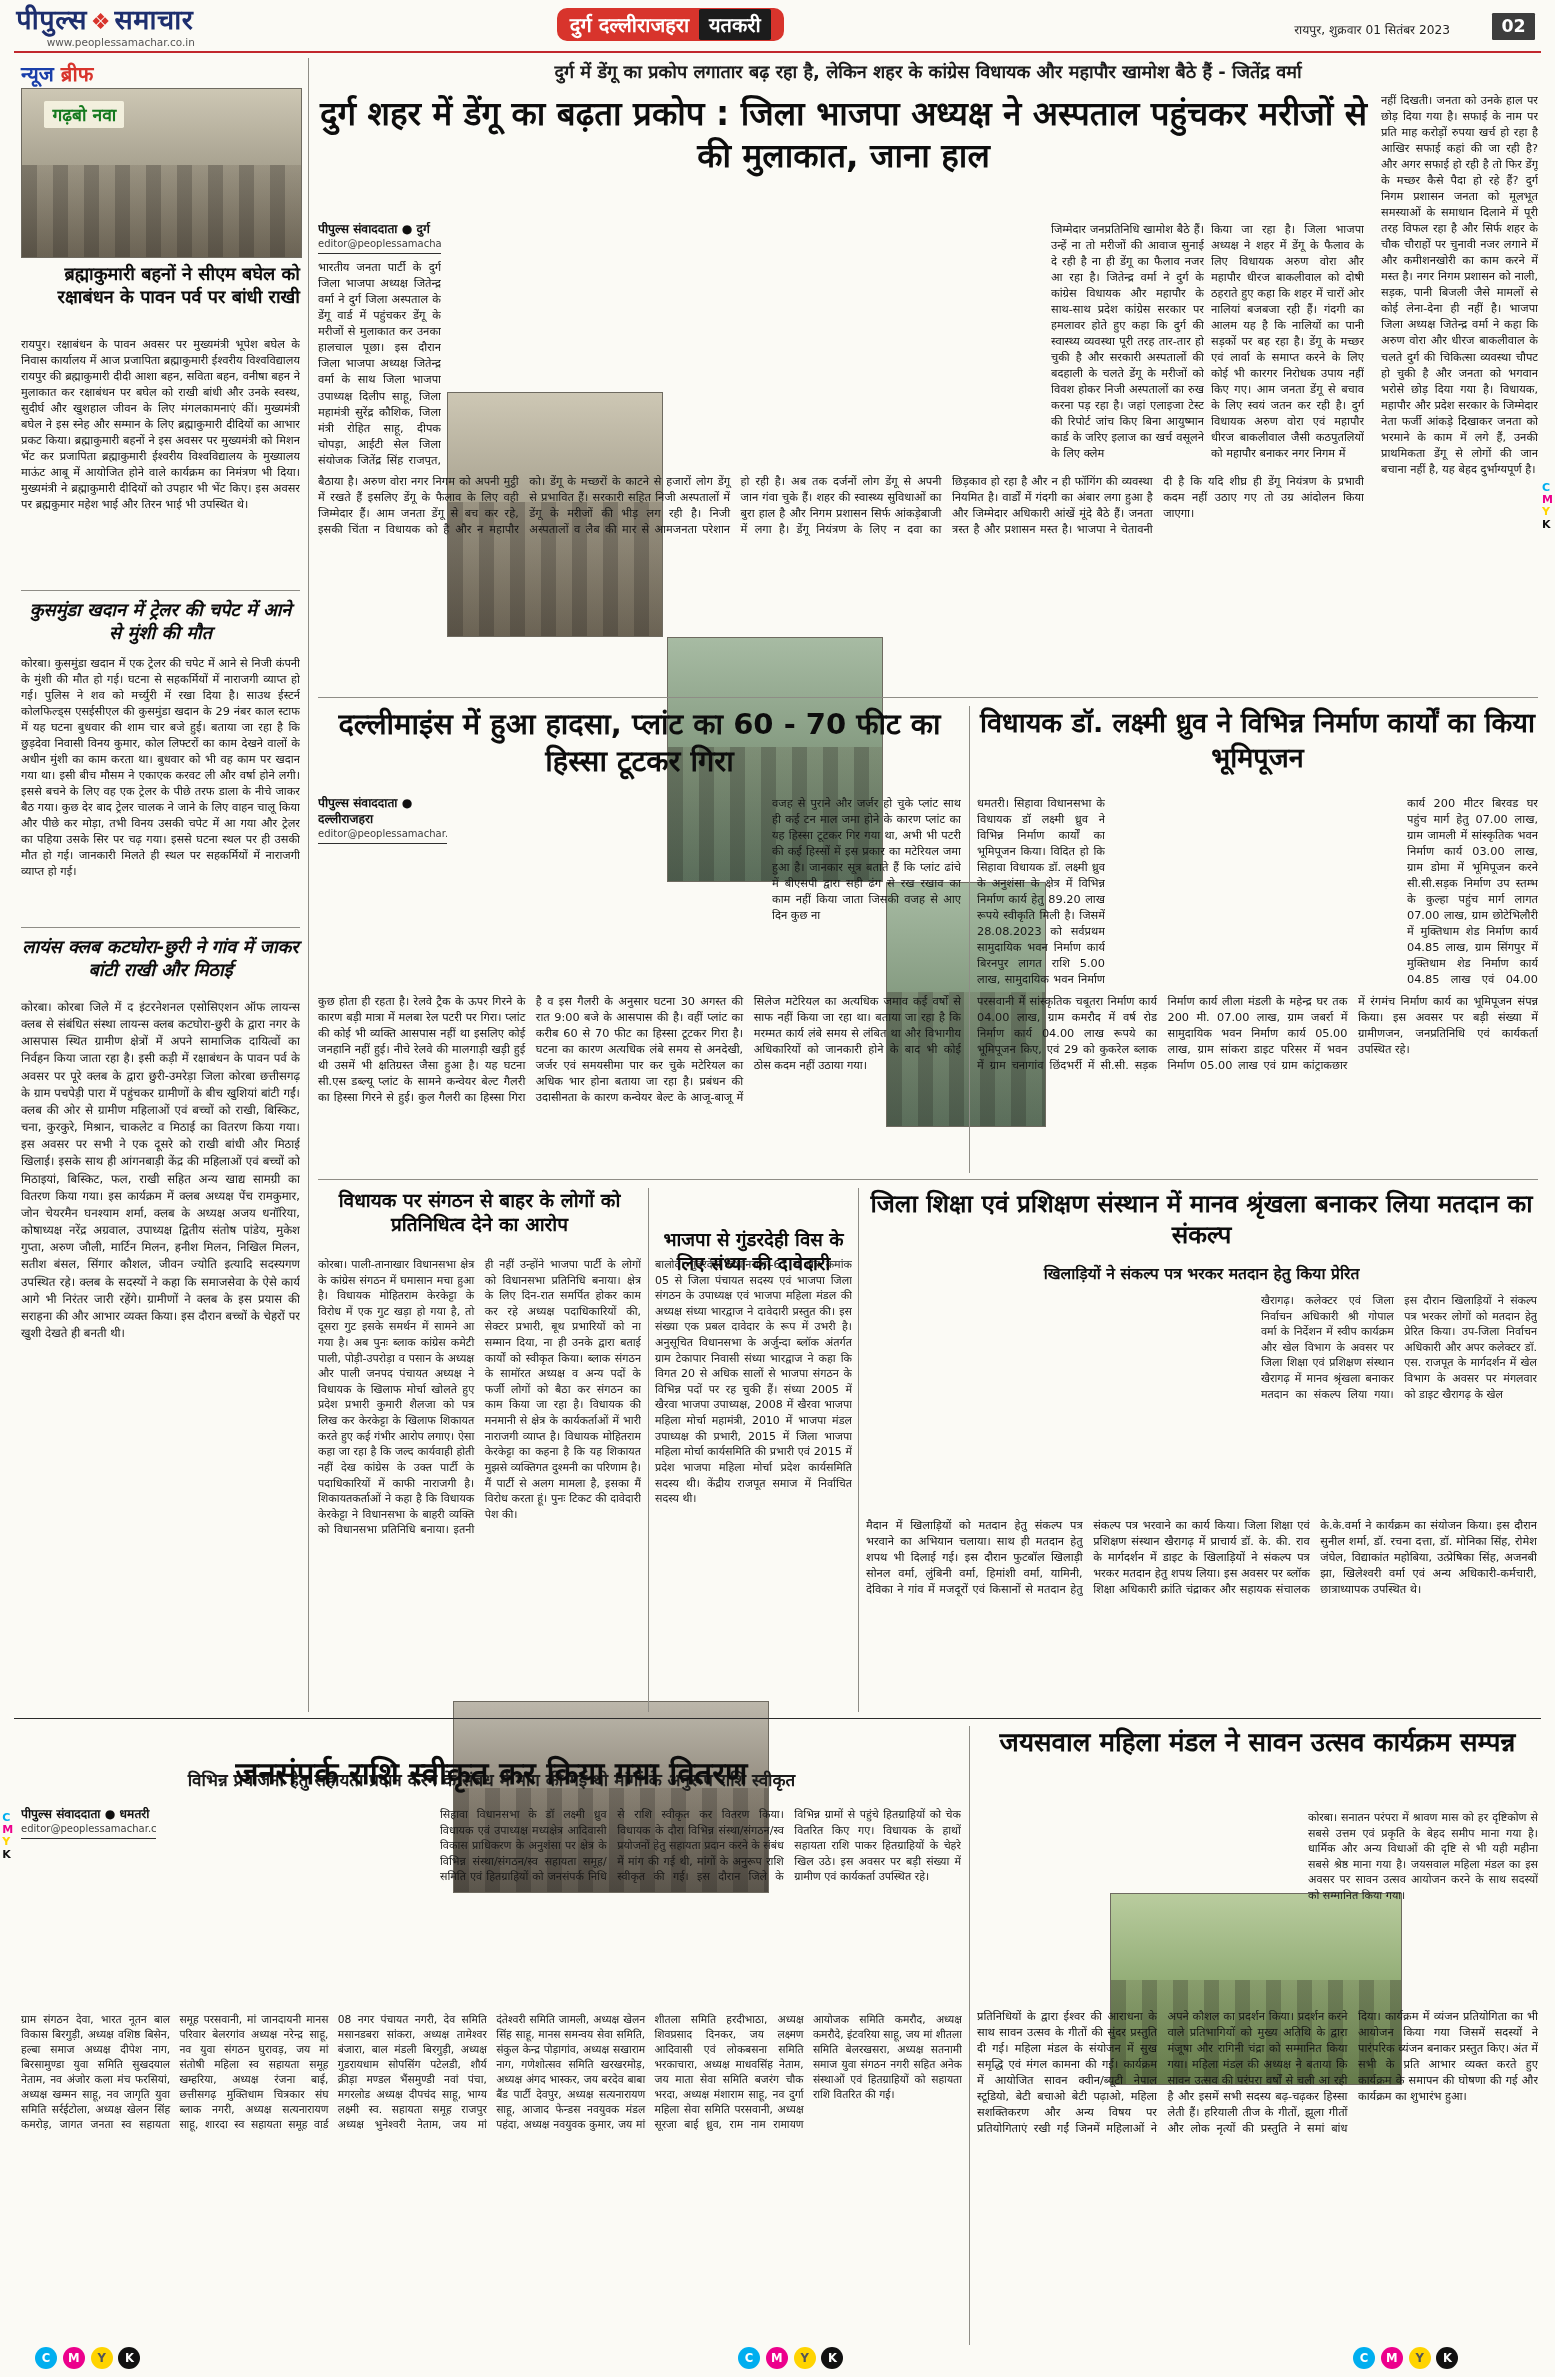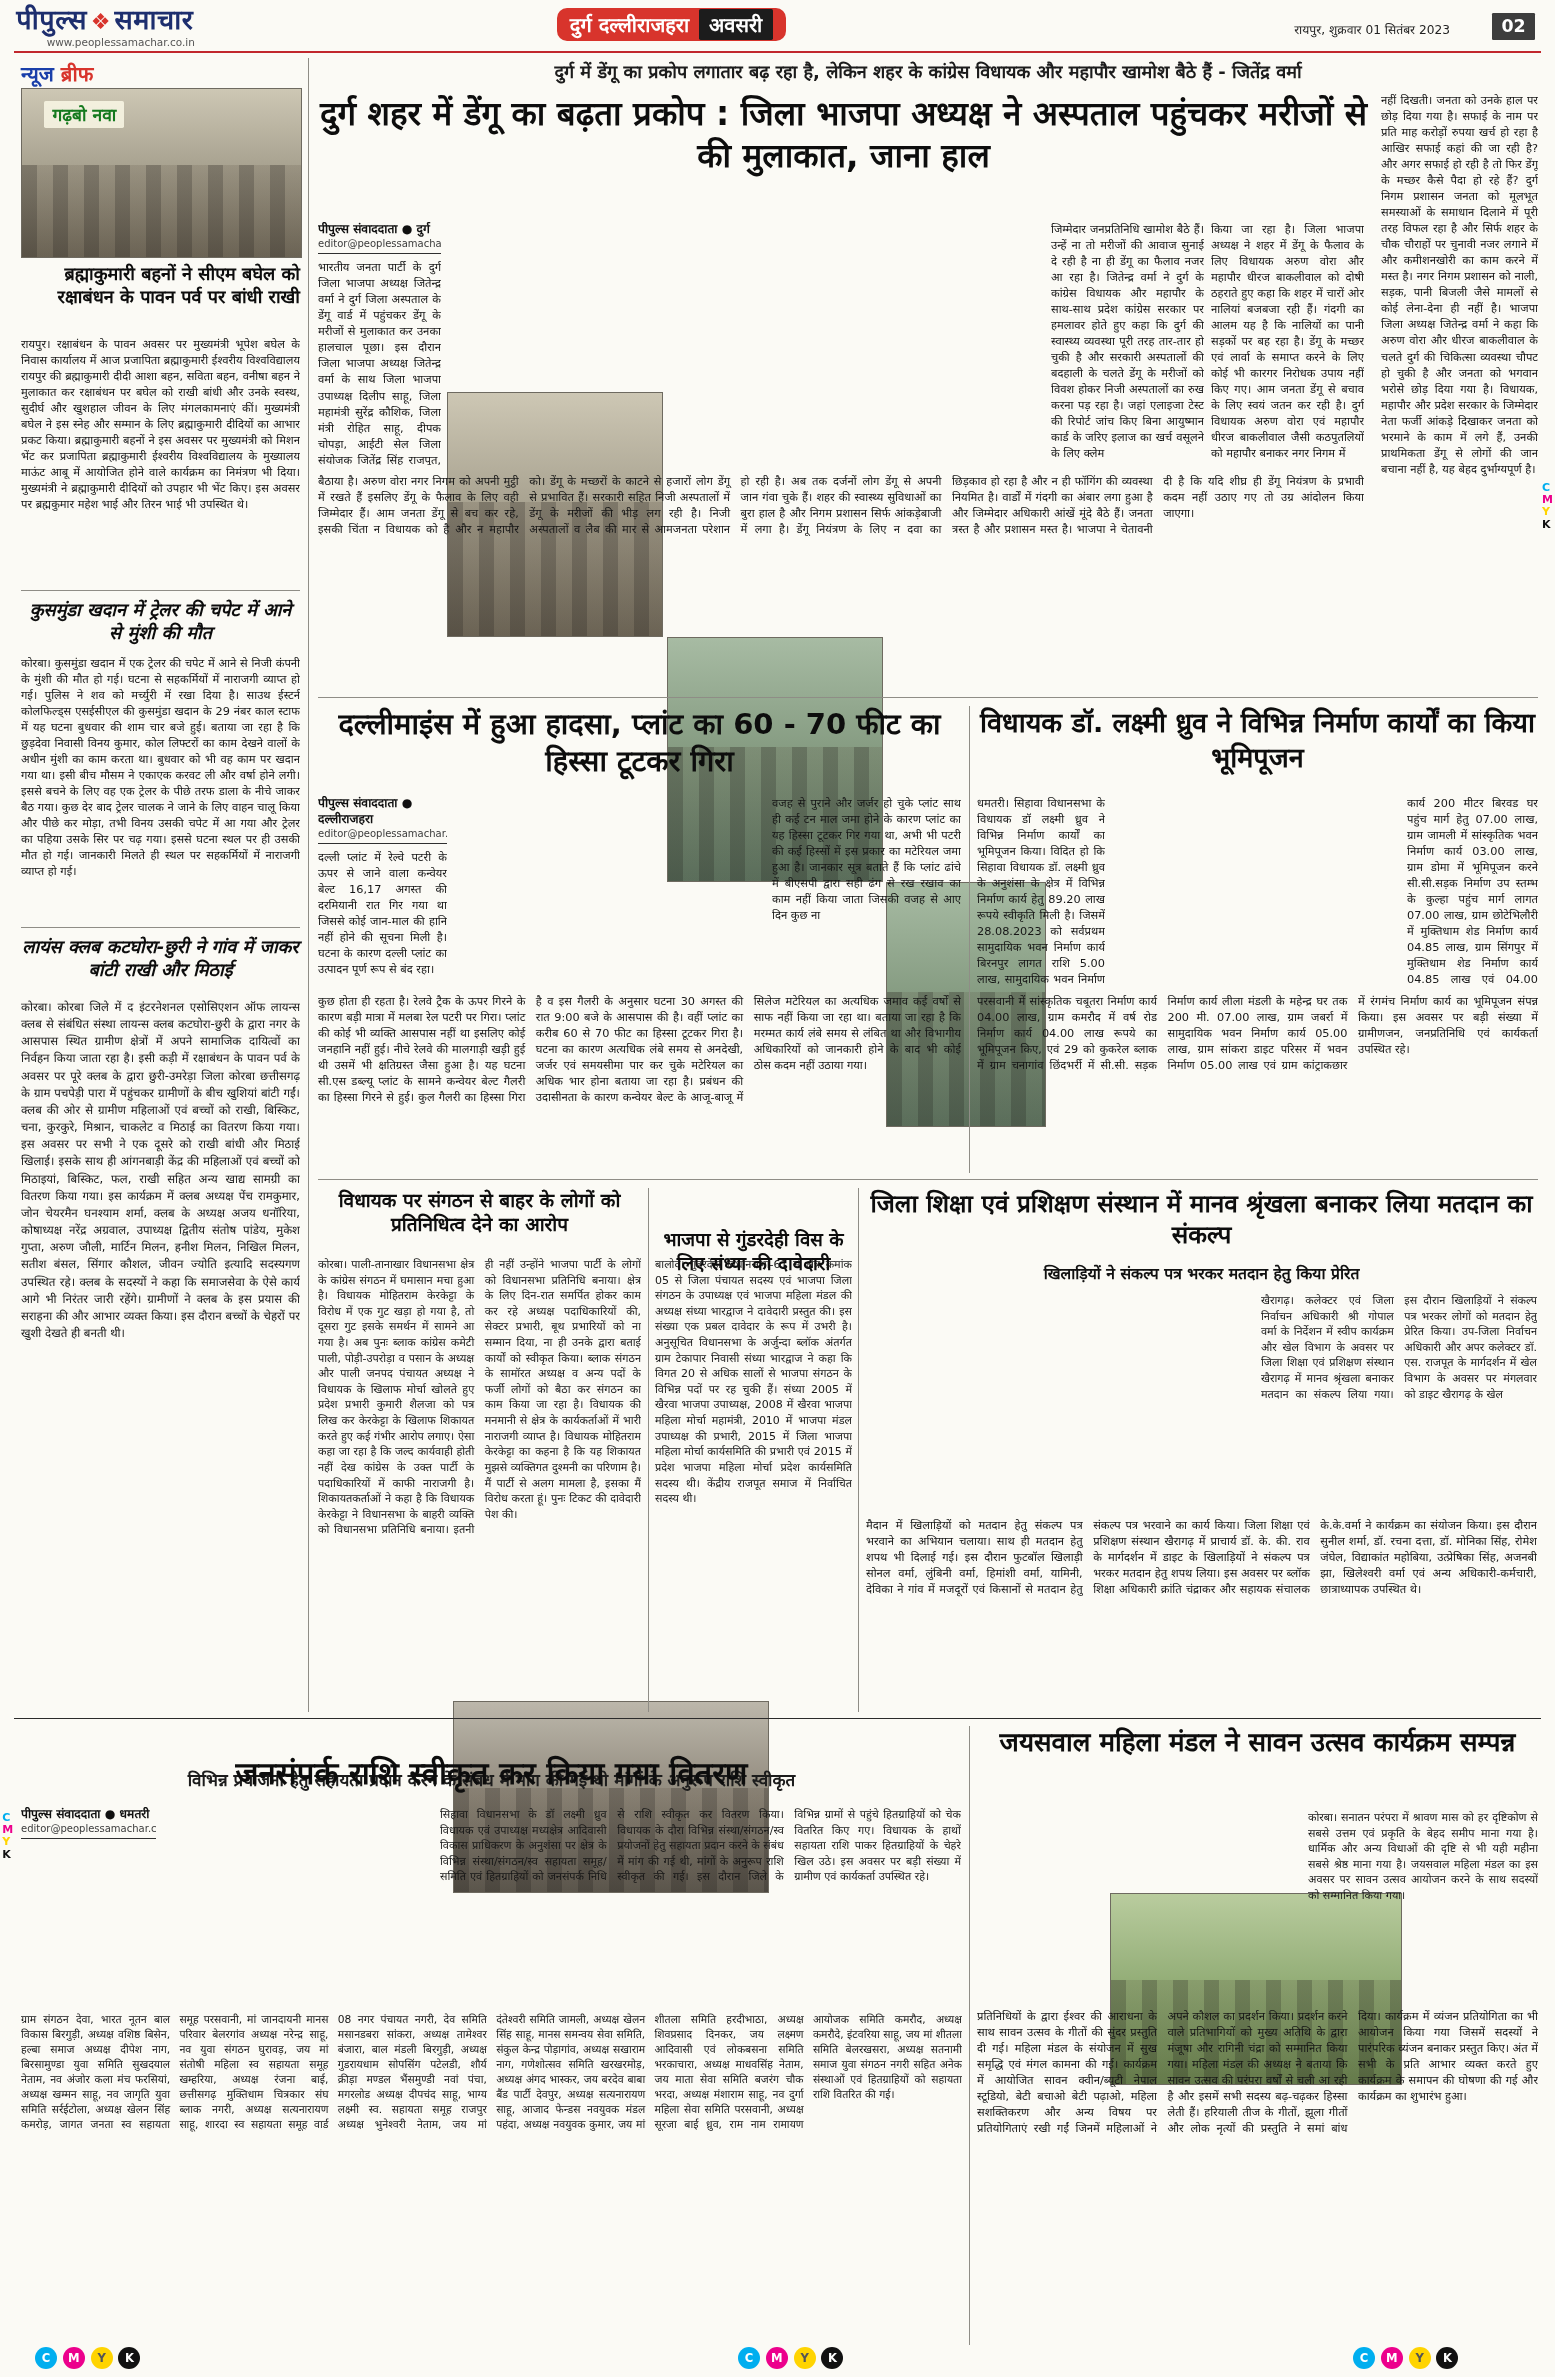--- a/index.html
+++ b/index.html
@@ -71,21 +71,21 @@
 
   <div class="abs" style="left:16.3px;top:5.8px;width:209px;">
     <div class="logo">
       <span>पीपुल्स</span><span class="sep">❖</span><span>समाचार</span>
     </div>
     <div class="website">www.peoplessamachar.co.in</div>
   </div>
 
   <div class="abs edition-banner" style="left:557px;top:8.1px;border-radius:10px;">
     <span>दुर्ग दल्लीराजहरा</span>
-    <span class="edition-highlight">अवसरी</span>
+    <span class="edition-highlight">यतकरी</span>
   </div>
 
   <div class="abs dateline" style="right:105px;top:21px;">रायपुर, शुक्रवार 01 सितंबर 2023</div>
   <div class="abs page-box" style="right:20px;top:12.8px;">02</div>
 
   <div class="abs rule-red" style="left:14px;top:51px;width:1527px;height:1.7px;"></div>
 
   <div class="abs nb-label" style="left:21px;top:59px;width:279px;">
     <span class="w1">न्यूज</span>
     <span class="w2">ब्रीफ</span>
@@ -126,21 +126,20 @@
 
   <div class="abs bt cols5" style="left:318px;top:474px;width:1046px;height:215px;">बैठाया है। अरुण वोरा नगर निगम को अपनी मुट्ठी में रखते हैं इसलिए डेंगू के फैलाव के लिए वही जिम्मेदार हैं। आम जनता डेंगू से बच कर रहे, इसकी चिंता न विधायक को है और न महापौर को। डेंगू के मच्छरों के काटने से हजारों लोग डेंगू से प्रभावित हैं। सरकारी सहित निजी अस्पतालों में डेंगू के मरीजों की भीड़ लग रही है। निजी अस्पतालों व लैब की मार से आमजनता परेशान हो रही है। अब तक दर्जनों लोग डेंगू से अपनी जान गंवा चुके हैं। शहर की स्वास्थ्य सुविधाओं का बुरा हाल है और निगम प्रशासन सिर्फ आंकड़ेबाजी में लगा है। डेंगू नियंत्रण के लिए न दवा का छिड़काव हो रहा है और न ही फॉगिंग की व्यवस्था नियमित है। वार्डों में गंदगी का अंबार लगा हुआ है और जिम्मेदार अधिकारी आंखें मूंदे बैठे हैं। जनता त्रस्त है और प्रशासन मस्त है। भाजपा ने चेतावनी दी है कि यदि शीघ्र ही डेंगू नियंत्रण के प्रभावी कदम नहीं उठाए गए तो उग्र आंदोलन किया जाएगा।</div>
   <div class="abs bt" style="left:1381px;top:93px;width:157px;height:596px;">नहीं दिखती। जनता को उनके हाल पर छोड़ दिया गया है। सफाई के नाम पर प्रति माह करोड़ों रुपया खर्च हो रहा है आखिर सफाई कहां की जा रही है? और अगर सफाई हो रही है तो फिर डेंगू के मच्छर कैसे पैदा हो रहे हैं? दुर्ग निगम प्रशासन जनता को मूलभूत समस्याओं के समाधान दिलाने में पूरी तरह विफल रहा है और सिर्फ शहर के चौक चौराहों पर चुनावी नजर लगाने में और कमीशनखोरी का काम करने में मस्त है। नगर निगम प्रशासन को नाली, सड़क, पानी बिजली जैसे मामलों से कोई लेना-देना ही नहीं है। भाजपा जिला अध्यक्ष जितेन्द्र वर्मा ने कहा कि अरुण वोरा और धीरज बाकलीवाल के चलते दुर्ग की चिकित्सा व्यवस्था चौपट हो चुकी है और जनता को भगवान भरोसे छोड़ दिया गया है। विधायक, महापौर और प्रदेश सरकार के जिम्मेदार नेता फर्जी आंकड़े दिखाकर जनता को भरमाने के काम में लगे हैं, उनकी प्राथमिकता डेंगू से लोगों की जान बचाना नहीं है, यह बेहद दुर्भाग्यपूर्ण है।</div>
 
   <div class="abs rule-h" style="left:318px;top:697px;width:1220px;"></div>
 
   <div class="abs hl" style="left:318px;top:706px;width:643px;height:81px;font-size:29px;">दल्लीमाइंस में हुआ हादसा, प्लांट का 60 - 70 फीट का हिस्सा टूटकर  गिरा</div>
   <div class="abs byline-block" style="left:318px;top:796px;width:129px;height:190px;">
     <div class="byline">पीपुल्स संवाददाता ● दल्लीराजहरा</div>
     <div class="byline-email">editor@peoplessamachar.co.in</div>
-    <div class="bt">दल्ली प्लांट में रेल्वे पटरी के ऊपर से जाने वाला कन्वेयर बेल्ट 16,17 अगस्त की दरमियानी रात गिर गया था जिससे कोई जान-माल की हानि नहीं होने की सूचना मिली है। घटना के कारण दल्ली प्लांट का उत्पादन पूर्ण रूप से बंद रहा।</div>
   </div>
   <div class="abs photo ph-rubble" style="left:453px;top:796px;width:314px;height:190px;"></div>
   <div class="abs bt" style="left:772px;top:796px;width:189px;height:190px;">वजह से पुराने और जर्जर हो चुके प्लांट साथ ही कई टन माल जमा होने के कारण प्लांट का यह हिस्सा टूटकर गिर गया था, अभी भी पटरी की कई हिस्सों में इस प्रकार का मटेरियल जमा हुआ है। जानकार सूत्र बताते हैं कि प्लांट ढांचे में बीएसपी द्वारा सही ढंग से रख रखाव का काम नहीं किया जाता जिसकी वजह से आए दिन कुछ ना</div>
   <div class="abs bt cols3" style="left:318px;top:994px;width:643px;height:174px;">कुछ होता ही रहता है। रेलवे ट्रैक के ऊपर गिरने के कारण बड़ी मात्रा में मलबा रेल पटरी पर गिरा। प्लांट की कोई भी व्यक्ति आसपास नहीं था इसलिए कोई जनहानि नहीं हुई। नीचे रेलवे की मालगाड़ी खड़ी हुई थी उसमें भी क्षतिग्रस्त जैसा हुआ है। यह घटना सी.एस डब्ल्यू प्लांट के सामने कन्वेयर बेल्ट गैलरी का हिस्सा गिरने से हुई। कुल गैलरी का हिस्सा गिरा है व इस गैलरी के अनुसार घटना 30 अगस्त की रात 9:00 बजे के आसपास की है। वहीं प्लांट का करीब 60 से 70 फीट का हिस्सा टूटकर गिरा है। घटना का कारण अत्यधिक लंबे समय से अनदेखी, जर्जर एवं समयसीमा पार कर चुके मटेरियल का अधिक भार होना बताया जा रहा है। प्रबंधन की उदासीनता के कारण कन्वेयर बेल्ट के आजू-बाजू में सिलेज मटेरियल का अत्यधिक जमाव कई वर्षों से साफ नहीं किया जा रहा था। बताया जा रहा है कि मरम्मत कार्य लंबे समय से लंबित था और विभागीय अधिकारियों को जानकारी होने के बाद भी कोई ठोस कदम नहीं उठाया गया।</div>
 
   <div class="abs rule-v" style="left:969px;top:706px;height:467px;"></div>
 
   <div class="abs hl" style="left:977px;top:706px;width:561px;height:81px;font-size:27px;">विधायक डॉ. लक्ष्मी ध्रुव ने विभिन्न निर्माण कार्यों का किया भूमिपूजन</div>
   <div class="abs bt" style="left:977px;top:796px;width:128px;height:190px;">धमतरी। सिहावा विधानसभा के विधायक डॉ लक्ष्मी ध्रुव ने विभिन्न निर्माण कार्यों का भूमिपूजन किया। विदित हो कि सिहावा विधायक डॉ. लक्ष्मी ध्रुव के अनुशंसा के क्षेत्र में विभिन्न निर्माण कार्य हेतु 89.20 लाख रूपये स्वीकृति मिली है। जिसमें 28.08.2023 को सर्वप्रथम सामुदायिक भवन निर्माण कार्य बिरनपुर लागत राशि 5.00 लाख, सामुदायिक भवन निर्माण कुम्हारपारा भेजरीपारा सेमरा 06.50 लाख रूपये का भूमिपूजन किए।</div>
   <div class="abs photo ph-field" style="left:1110px;top:796px;width:290px;height:190px;"></div>

